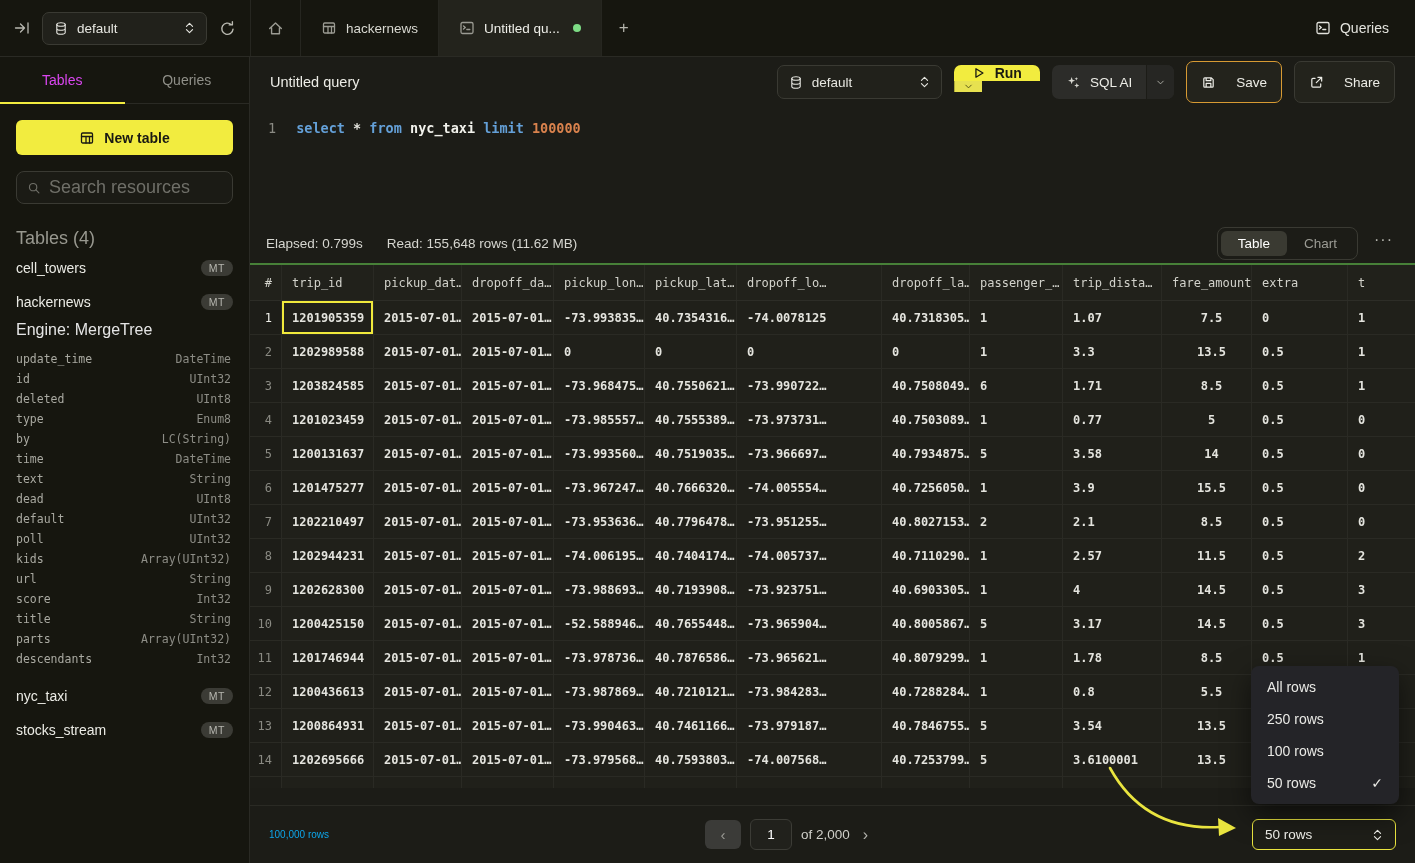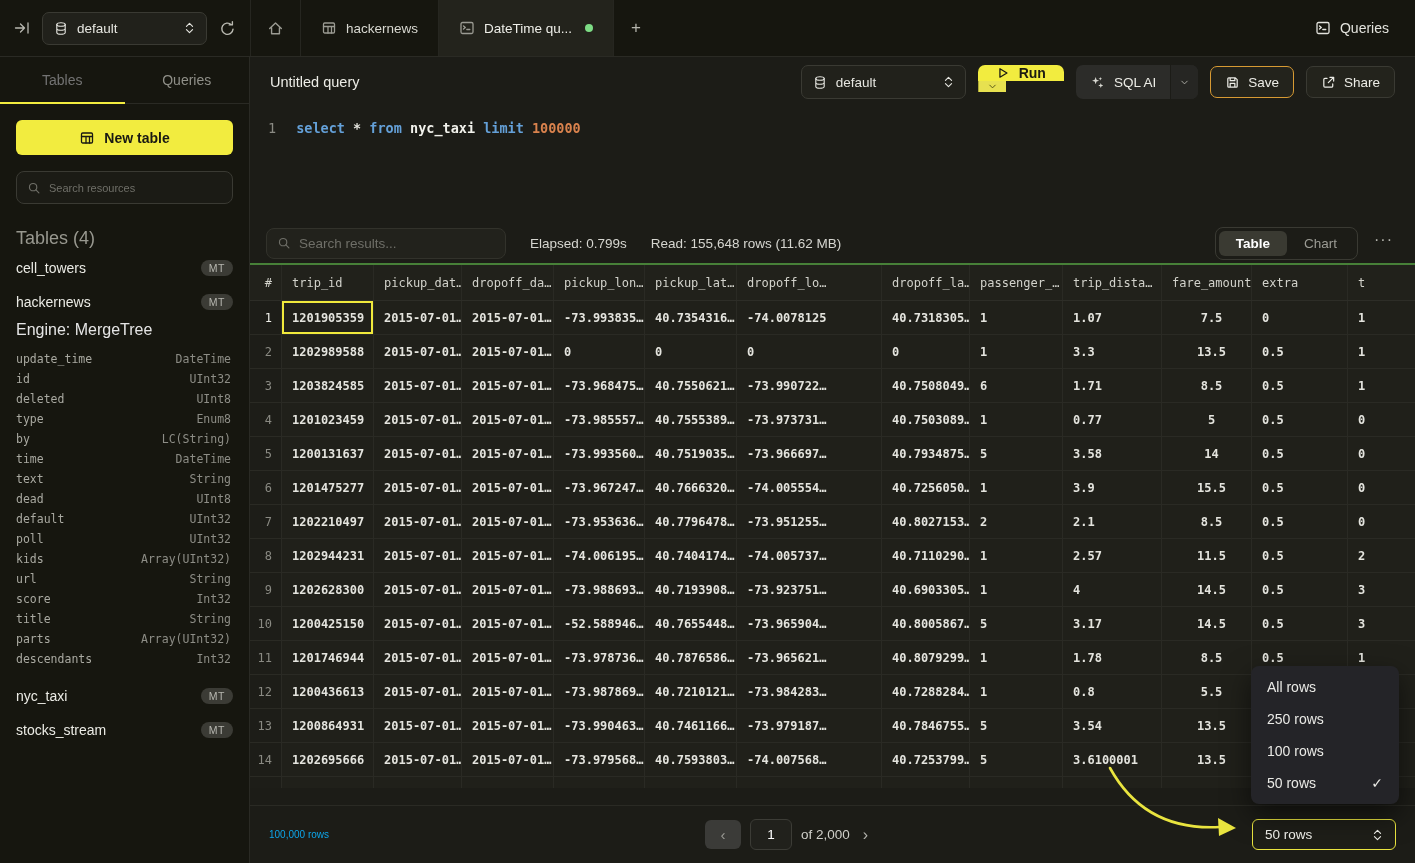--- a/index.html
+++ b/index.html
@@ -28,45 +28,45 @@
               color:#e3e3dd; font-size:14px; }
 
   
   .main-row { display:flex; height:806px; }
   .sidebar { width:250px; flex:none; background:#16160f; border-right:1px solid #2a2a24; display:flex; flex-direction:column; }
   .content { flex:1; display:flex; flex-direction:column; min-width:0; }
 
   
   .sb-tabs { position:relative; display:flex; height:47px; border-bottom:1px solid #2a2a24; flex:none; }
   .sb-tab { flex:1; display:flex; align-items:center; justify-content:center; font-size:14px; color:#8f8f88; cursor:pointer; }
-  .sb-tab.active { color:#737373; }
+  .sb-tab.active { color:#d946ef; }
   .sb-underline { position:absolute; left:0; bottom:-1px; width:125px; height:2.5px; background:#f2ec3f; }
   .new-table { margin:16px 16px 0; height:35px; background:#f2ec3f; color:#191913; border:none; border-radius:6px;
                font-size:14px; font-weight:700; display:flex; align-items:center; justify-content:center; gap:9px; cursor:pointer;
                font-family:"Liberation Sans", sans-serif; }
   .sb-search { margin:16px 16px 0; height:33px; border:1px solid #3a3a33; border-radius:8px; background:#1b1b15;
                display:flex; align-items:center; gap:8px; padding:0 10px; color:#6f6f68; }
-  .sb-search input { background:none; border:none; outline:none; color:#3b82f6; font-size:11px; width:100%;
+  .sb-search input { background:none; border:none; outline:none; color:#3b82f6; font-size:18px; width:100%;
                      font-family:"Liberation Sans", sans-serif; }
   .sb-search input::placeholder { color:#6f6f68; }
   .sb-section { margin:24px 16px 2px; font-size:18px; color:#98988f; }
   .tbl-item { height:34px; display:flex; align-items:center; justify-content:space-between; padding:0 16px; cursor:pointer; }
   .tbl-item .nm { font-size:14px; color:#ebebe5; }
   .badge { background:#3b3b35; color:#b7b7b0; font-size:10.5px; padding:2px 8px; border-radius:9px; letter-spacing:.5px; }
   .schema { padding:0 18px 10px 16px; }
   .engine { font-size:16px; color:#e5e5e5; padding:2px 0 10px; }
   .schema-row { display:flex; justify-content:space-between; line-height:20px;
                 font-family:"DejaVu Sans Mono", monospace; font-size:11.5px; }
   .schema-row .fname { color:#a9a9a1; }
   .schema-row .ftype { color:#8d8d86; }
 
   
   .query-header { height:50px; display:flex; align-items:center; padding:0 20px; gap:12px; flex:none; }
   .qh-title { font-size:14.5px; color:#ededE7; margin-right:auto; }
-  .btn { height:32px; display:flex; align-items:center; gap:8px; border-radius:7px; font-size:13.5px;
+  .btn { height:42px; display:flex; align-items:center; gap:20px; border-radius:7px; font-size:13.5px;
          color:#ececE6; background:#23231c; border:1px solid #3a3a33; padding:0 14px; cursor:pointer;
          font-family:"Liberation Sans", sans-serif; }
   .db-select.small { flex:none; width:165px; height:34px; }
   .run-group { display:flex; height:34px; border-radius:7px; overflow:hidden; cursor:pointer;flex-direction:column; }
   .run-main { background:#f2ec3f; color:#1b1b12; display:flex; align-items:center; gap:9px; padding:0 18px;
               font-size:14px; font-weight:700; border:none; font-family:"Liberation Sans", sans-serif; }
   .run-chev { background:#e7e150; color:#4a4a12; width:28px; display:flex; align-items:center; justify-content:center;
               border:none; border-left:1px solid rgba(70,70,10,.35); }
   .ai-group { display:flex; height:34px; border-radius:7px; overflow:hidden; background:#2c2c29; cursor:pointer; }
   .ai-main { display:flex; align-items:center; gap:9px; padding:0 14px; color:#ececE6; font-size:13.5px;
@@ -88,21 +88,21 @@
   .rtoolbar { height:40px; display:flex; align-items:center; gap:24px; padding:0 16px; flex:none; }
   .rsearch { width:240px; height:31px; background:#22221c; border:1px solid #32322b; border-radius:8px;
              display:flex; align-items:center; gap:8px; padding:0 10px; color:#6f6f68; flex:none; }
   .rsearch input { background:none; border:none; outline:none; color:#d8d8d1; font-size:13.5px; width:100%;
                    font-family:"Liberation Sans", sans-serif; }
   .rsearch input::placeholder { color:#6f6f68; }
   .stat { font-size:13.5px; color:#d6d6d0; }
   .rt-right { margin-left:auto; display:flex; align-items:center; gap:10px; }
   .toggle { display:flex; border:1px solid #3a3a33; border-radius:8px; padding:3px; }
   .seg { padding:5px 17px; border-radius:6px; font-size:13.5px; color:#9b9b94; cursor:pointer; }
-  .seg.active { background:#3a3a32; color:#ffffff;font-weight:bold; }
+  .seg.active { background:#3a3a32; color:#ffffff; }
   .dots { color:#b2b2ab; font-size:16px; letter-spacing:1px; padding:0 6px 6px; cursor:pointer; }
 
   
   .results-area { flex:1; border-top:2px solid #478038; overflow:hidden; background:#1c1c17; }
   .grid-head { display:flex; height:36px; background:#21211b; border-bottom:1px solid #2d2d27; }
   .grid-body { height:487px; overflow:hidden; }
   .trow { display:flex; height:34px; background:#20201a; border-bottom:1px solid #2a2a24; }
   .cell { flex:none; padding-left:10px; line-height:34px; font-family:"DejaVu Sans Mono", monospace;
           font-size:12px; font-weight:700; color:#e4e4de; white-space:nowrap; overflow:hidden;
           border-right:1px solid #2a2a24; }
@@ -191,21 +191,21 @@
         </span>
         <span>hackernews</span>
       </div>
       <div class="tab active">
         <span class="tabicon">
           <svg class="ic" width="16" height="16" viewBox="0 0 16 16">
               <rect x="2" y="2.5" width="12" height="11" rx="1.5"></rect>
               <path d="M4.5 6l1.8 1.5L4.5 9M7.8 9.5h3"></path>
             </svg>
         </span>
-        <span>DateTime qu...</span>
+        <span>Untitled qu...</span>
         <span class="dot"></span>
       </div>
       <div class="tab plus">+</div>
     </nav>
     <div class="tb-right">
       <span>
         <svg class="ic" width="16" height="16" viewBox="0 0 16 16">
             <rect x="2" y="2.5" width="12" height="11" rx="1.5"></rect>
             <path d="M4.5 6l1.8 1.5L4.5 9M7.8 9.5h3"></path>
           </svg>
@@ -398,29 +398,20 @@
           <span>Share</span>
         </button>
       </div>
 
       <div class="editor">
         <span class="lineno">1</span>
         <span><span class="tok-kw">select</span><span class="tok-pl"> </span><span class="tok-pl">*</span><span class="tok-pl"> </span><span class="tok-kw">from</span><span class="tok-pl"> </span><span class="tok-tbl">nyc_taxi</span><span class="tok-pl"> </span><span class="tok-kw">limit</span><span class="tok-pl"> </span><span class="tok-num">100000</span></span>
       </div>
 
       <div class="rtoolbar">
-        <div class="rsearch">
-          <span>
-            <svg class="ic" width="14" height="14" viewBox="0 0 16 16">
-                <circle cx="7" cy="7" r="4.2"></circle>
-                <path d="M10.2 10.2 13.6 13.6"></path>
-              </svg>
-          </span>
-          <input placeholder="Search results..." style="">
-        </div>
         <span class="stat">Elapsed: 0.799s</span>
         <span class="stat">Read: 155,648 rows (11.62 MB)</span>
         <div class="rt-right">
           <div class="toggle">
             <div class="seg active">Table</div>
             <div class="seg">Chart</div>
           </div>
           <div class="dots">···</div>
         </div>
       </div>

